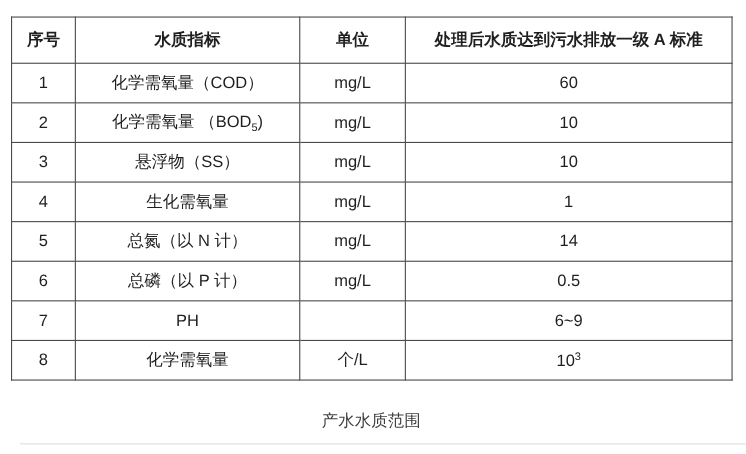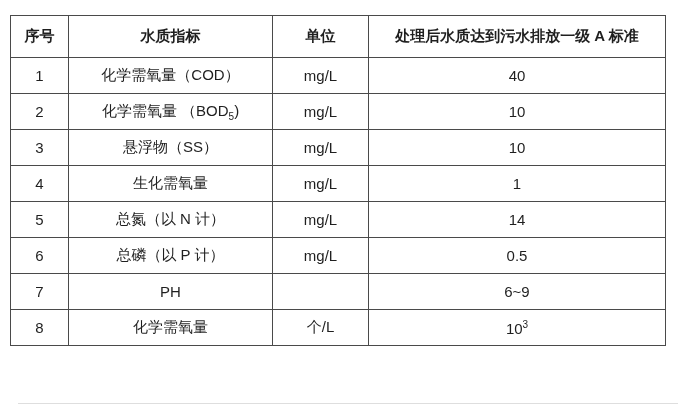--- a/index.html
+++ b/index.html
@@ -90,21 +90,21 @@
             <th>水质指标</th>
             <th>单位</th>
             <th>处理后水质达到污水排放一级 A 标准</th>
           </tr>
       </thead>
       <tbody>
           <tr>
             <td>1</td>
             <td><span>化学需氧量（COD）</span></td>
             <td>mg/L</td>
-            <td><span>40</span></td>
+            <td><span>60</span></td>
           </tr>
           <tr>
             <td>2</td>
             <td><span>化学需氧量 （BOD</span><sub>5</sub><span>)</span></td>
             <td>mg/L</td>
             <td><span>10</span></td>
           </tr>
           <tr>
             <td>3</td>
             <td><span>悬浮物（SS）</span></td>
@@ -138,16 +138,17 @@
           <tr>
             <td>8</td>
             <td><span>化学需氧量</span></td>
             <td>个/L</td>
             <td><span>10</span><sup>3</sup></td>
           </tr>
         </tbody>
     </table>
   </div>
 
+  <div id="caption">产水水质范围</div>
 
   <div id="bottom-rule"></div>
 
 </div>
 
 </body></html>

